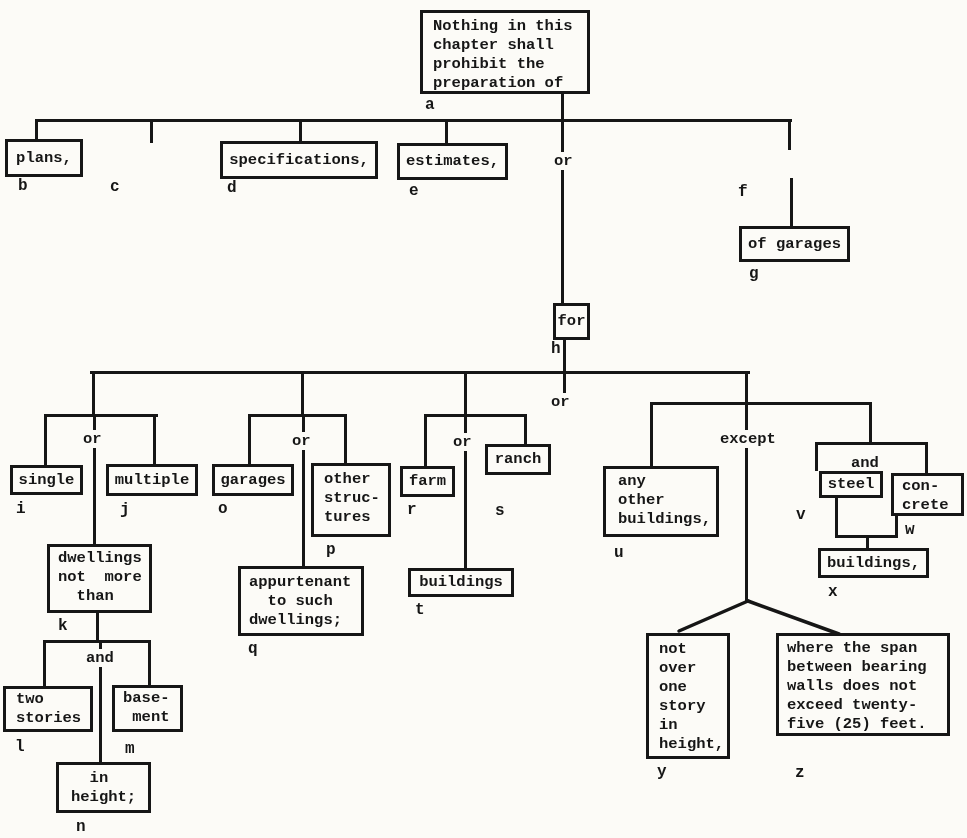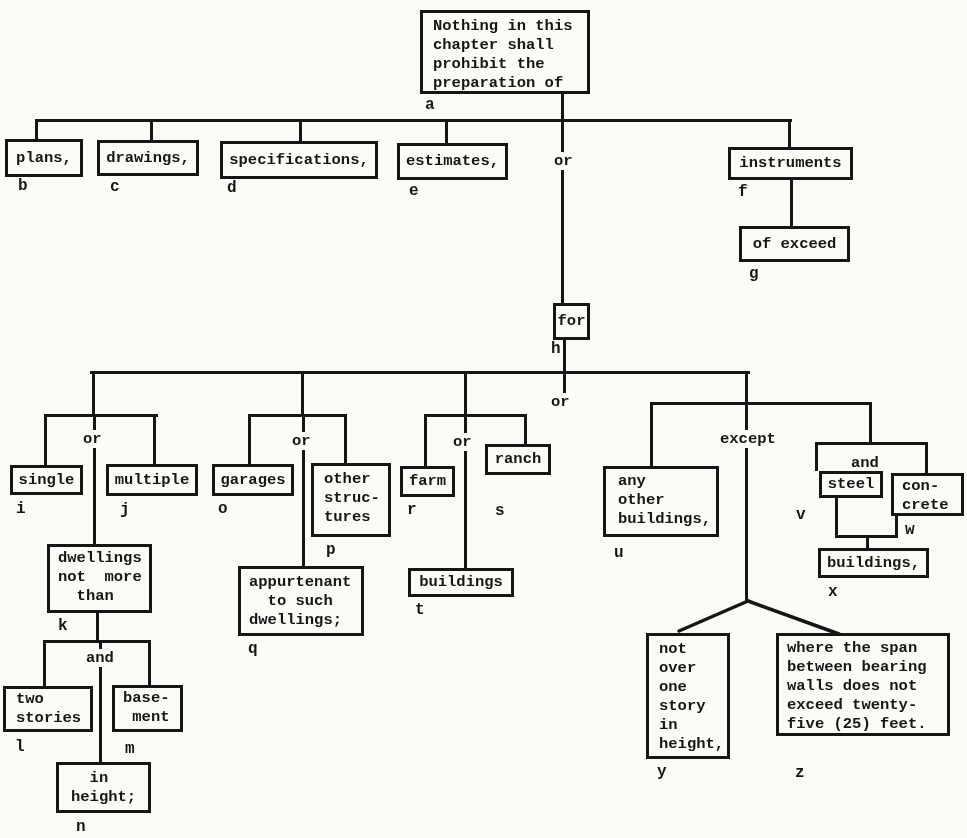--- a/index.html
+++ b/index.html
@@ -74,25 +74,23 @@
   <div class="conj" style="left:450px;top:433px">or</div>
   <div class="conj" style="left:717px;top:430px">except</div>
   <div class="conj" style="left:848px;top:454px">and</div>
   <div class="conj" style="left:83px;top:649px">and</div>
 
   <div class="node" style="left:420px;top:10px;width:170px;height:84px;padding:4px 0 0 10px">Nothing in this
 chapter shall
 prohibit the
 preparation of</div>
   <div class="node c" style="left:5px;top:139px;width:78px;height:38px">plans,</div>
-  <div class="node c" style="left:97px;top:140px;width:102px;height:36px">drawings,</div>
   <div class="node c" style="left:220px;top:141px;width:158px;height:38px">specifications,</div>
   <div class="node c" style="left:397px;top:143px;width:111px;height:37px">estimates,</div>
-  <div class="node c" style="left:728px;top:147px;width:125px;height:33px">instruments</div>
-  <div class="node c" style="left:739px;top:226px;width:111px;height:36px">of exceed</div>
+  <div class="node c" style="left:739px;top:226px;width:111px;height:36px">of garages</div>
   <div class="node c" style="left:553px;top:303px;width:37px;height:37px">for</div>
   <div class="node c" style="left:10px;top:465px;width:73px;height:30px">single</div>
   <div class="node c" style="left:106px;top:464px;width:92px;height:32px">multiple</div>
   <div class="node" style="left:47px;top:544px;width:105px;height:69px;padding:2px 0 0 8px">dwellings
 not  more
   than</div>
   <div class="node" style="left:112px;top:685px;width:71px;height:47px;padding:1px 0 0 8px">base-
  ment</div>
   <div class="node" style="left:3px;top:686px;width:90px;height:46px;padding:1px 0 0 10px">two
 stories</div>

